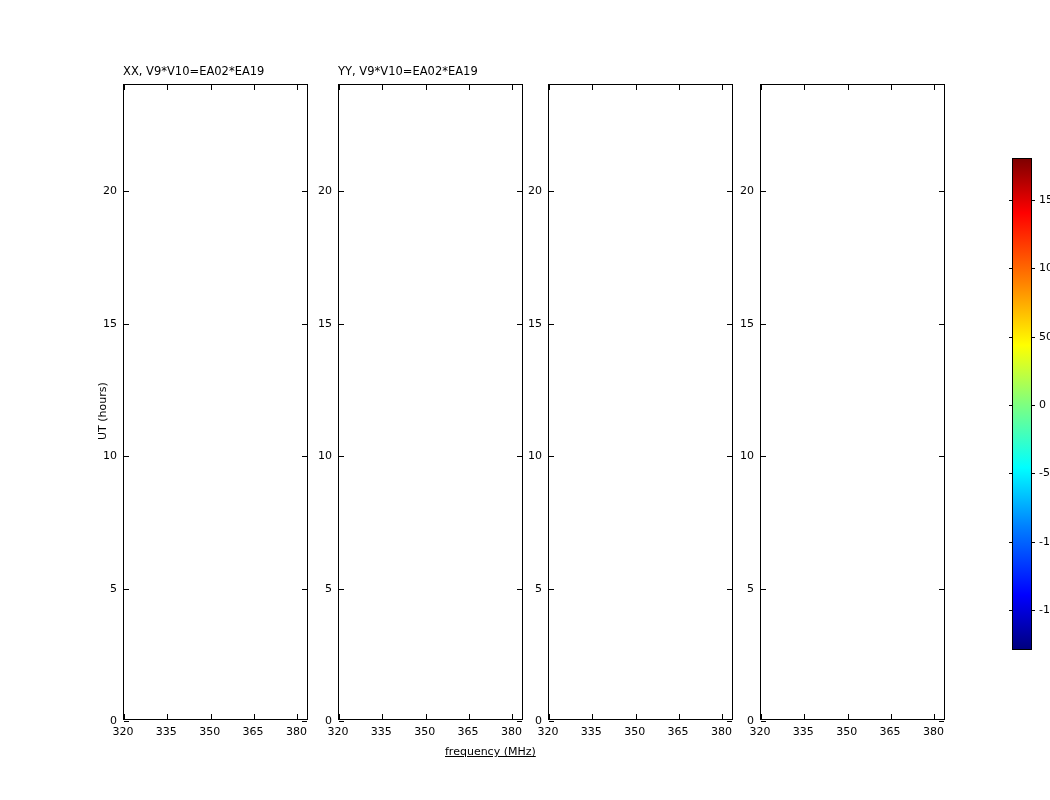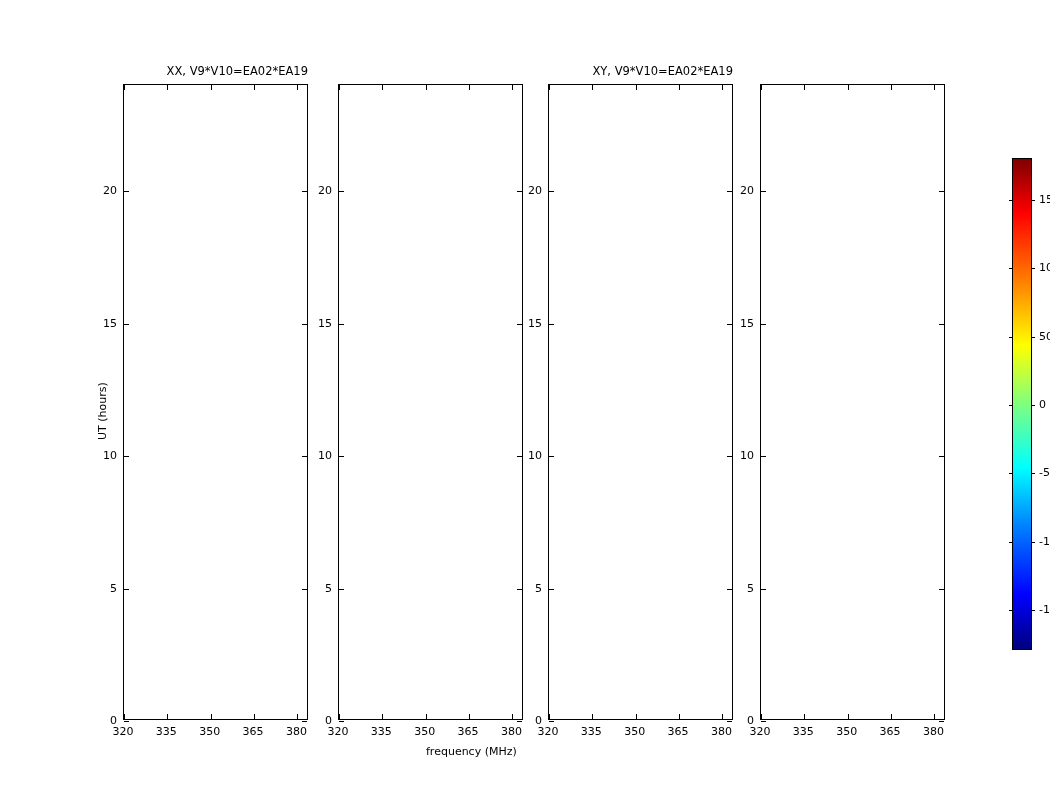--- a/index.html
+++ b/index.html
@@ -43,21 +43,21 @@
     height: 100%;
     border: 1px solid #000000;
     background: #ffffff;
     box-sizing: border-box;
   }
   .panel-title {
     position: absolute;
     bottom: 100%;
     left: 0;
     width: 100%;
-    text-align: right;
+    text-align: left;
     font-size: 11.5px;
     padding-bottom: 6px;
     white-space: nowrap;
   }
   
   .ytick {
     position: absolute;
     left: 0;
     width: 5px;
     height: 1px;
@@ -187,20 +187,21 @@
       <div class="ytick-label" style="top: 238.5px;">15</div>
       <div class="ytick-label" style="top: 106px;">20</div>
       <div class="xtick-label" style="left: 0px;">320</div>
       <div class="xtick-label" style="left: 43.3594px;">335</div>
       <div class="xtick-label" style="left: 86.7188px;">350</div>
       <div class="xtick-label" style="left: 130.078px;">365</div>
       <div class="xtick-label" style="left: 173.438px;">380</div>
     </div>
 
   <div class="panel" id="panel1" style="left:338px; width:185px;">
+    <div class="panel-title">YY, V9*V10=EA02*EA19</div>
     <div class="axes">
         <div class="ytick" style="top: 636px;"></div>
         <div class="ytick-right" style="top: 636px;"></div>
         <div class="ytick" style="top: 503.5px;"></div>
         <div class="ytick-right" style="top: 503.5px;"></div>
         <div class="ytick" style="top: 371px;"></div>
         <div class="ytick-right" style="top: 371px;"></div>
         <div class="ytick" style="top: 238.5px;"></div>
         <div class="ytick-right" style="top: 238.5px;"></div>
         <div class="ytick" style="top: 106px;"></div>
@@ -222,21 +223,20 @@
       <div class="ytick-label" style="top: 238.5px;">15</div>
       <div class="ytick-label" style="top: 106px;">20</div>
       <div class="xtick-label" style="left: 0px;">320</div>
       <div class="xtick-label" style="left: 43.3594px;">335</div>
       <div class="xtick-label" style="left: 86.7188px;">350</div>
       <div class="xtick-label" style="left: 130.078px;">365</div>
       <div class="xtick-label" style="left: 173.438px;">380</div>
     </div>
 
   <div class="panel" id="panel2" style="left:548px; width:185px;">
-    <div class="panel-title">XY, V9*V10=EA02*EA19</div>
     <div class="axes">
         <div class="ytick" style="top: 636px;"></div>
         <div class="ytick-right" style="top: 636px;"></div>
         <div class="ytick" style="top: 503.5px;"></div>
         <div class="ytick-right" style="top: 503.5px;"></div>
         <div class="ytick" style="top: 371px;"></div>
         <div class="ytick-right" style="top: 371px;"></div>
         <div class="ytick" style="top: 238.5px;"></div>
         <div class="ytick-right" style="top: 238.5px;"></div>
         <div class="ytick" style="top: 106px;"></div>
@@ -294,21 +294,21 @@
       <div class="ytick-label" style="top: 106px;">20</div>
       <div class="xtick-label" style="left: 0px;">320</div>
       <div class="xtick-label" style="left: 43.3594px;">335</div>
       <div class="xtick-label" style="left: 86.7188px;">350</div>
       <div class="xtick-label" style="left: 130.078px;">365</div>
       <div class="xtick-label" style="left: 173.438px;">380</div>
     </div>
 
   <div class="ylabel" style="left:96px; top:440px;">UT (hours)</div>
 
-  <div class="xlabel" style="left:426px; top:745px;">frequency (MHz)</div>
+  <div class="xlabel" style="left:445px; top:745px;text-decoration:underline;">frequency (MHz)</div>
 
   <div class="cbar-wrap">
     <div class="cbar" id="cbar-gradient" style="background: linear-gradient(to top, rgb(0, 0, 127) 0%, rgb(0, 0, 255) 11%, rgb(0, 128, 255) 25%, rgb(0, 255, 255) 37%, rgb(127, 255, 127) 50%, rgb(255, 255, 0) 62%, rgb(255, 128, 0) 75%, rgb(255, 0, 0) 89%, rgb(127, 0, 0) 100%);">
         <div class="cbar-tick" style="top: 41px;"></div>
         <div class="cbar-tick-left" style="top: 41px;"></div>
         <div class="cbar-tick" style="top: 109.333px;"></div>
         <div class="cbar-tick-left" style="top: 109.333px;"></div>
         <div class="cbar-tick" style="top: 177.667px;"></div>
         <div class="cbar-tick-left" style="top: 177.667px;"></div>
         <div class="cbar-tick" style="top: 246px;"></div>

